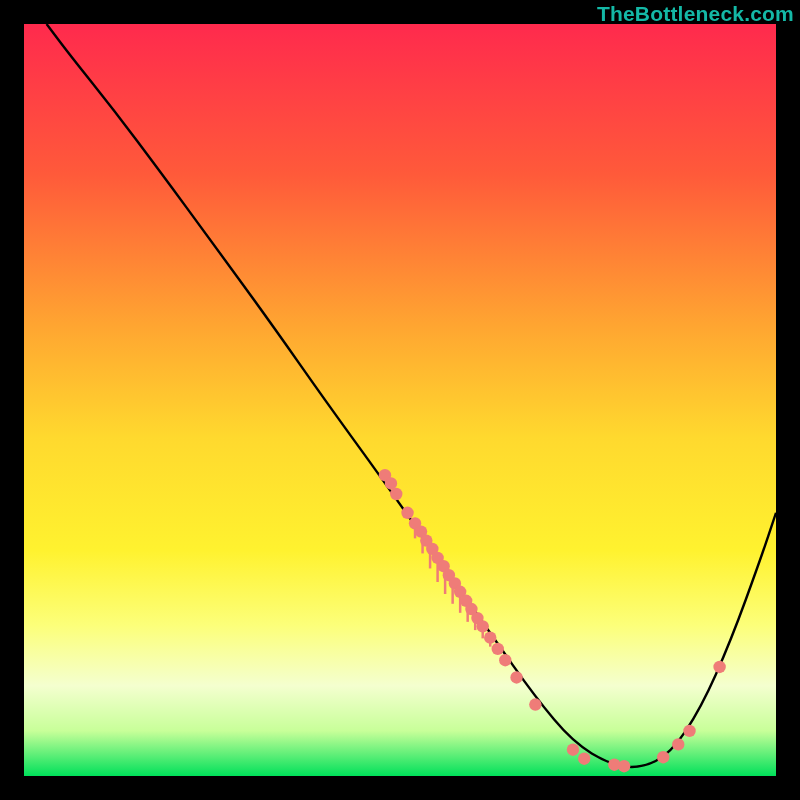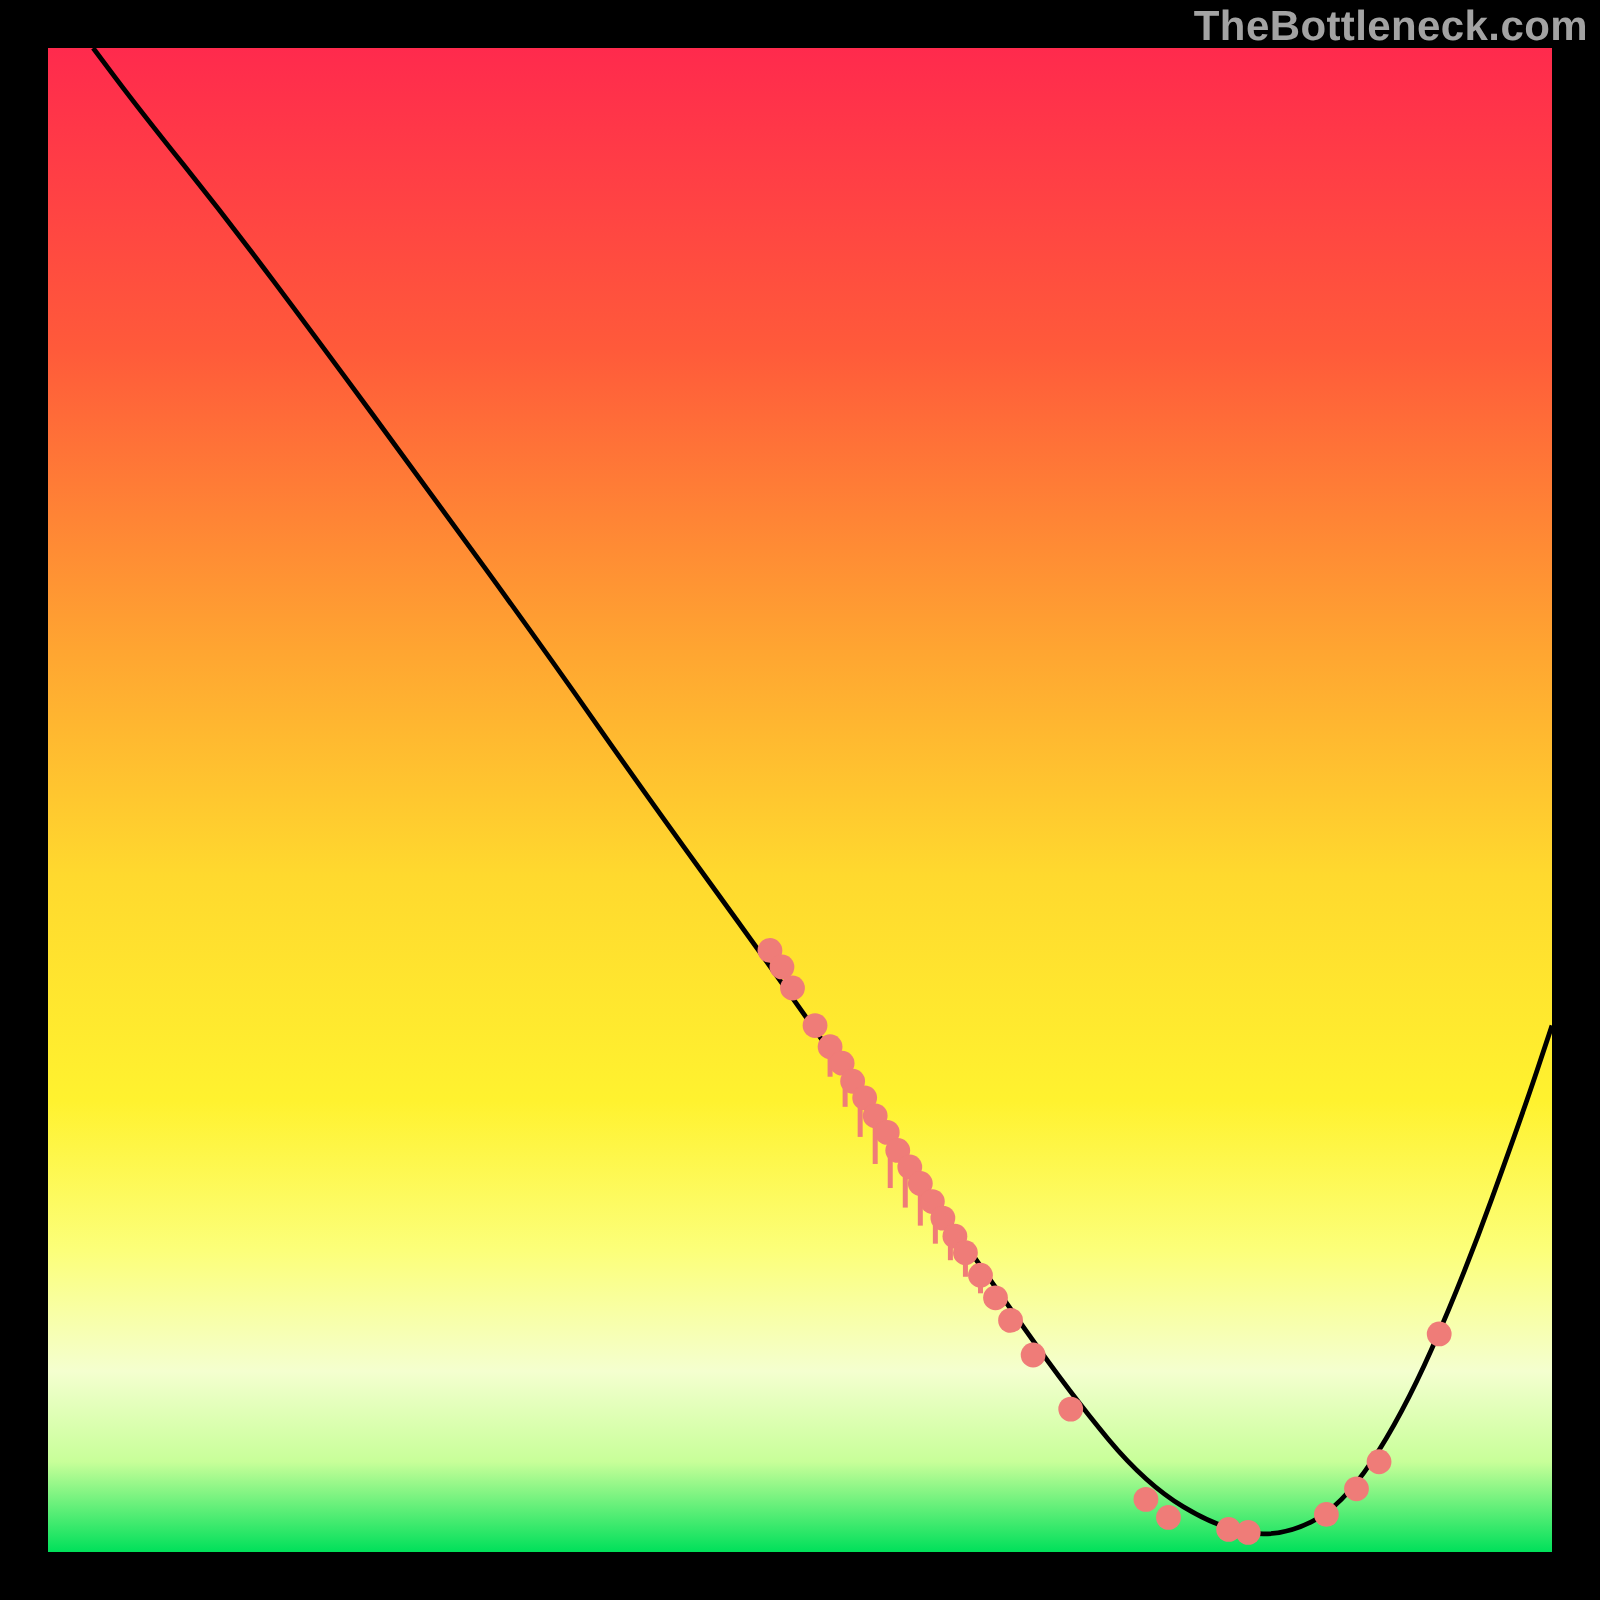--- a/index.html
+++ b/index.html
@@ -25,21 +25,21 @@
     width: 752px;
     height: 752px;
   }
   .watermark {
     position: absolute;
     top: 2px;
     right: 6px;
     font-family: Arial, Helvetica, sans-serif;
     font-size: 21px;
     font-weight: 600;
-    color: #a3a3a3;
+    color: #14b8a6;
     letter-spacing: 0.2px;
   }
   svg { display: block; }
 </style>
 </head>
 <body>
 
 <div class="frame"></div>
 
 <div class="plot-area">

